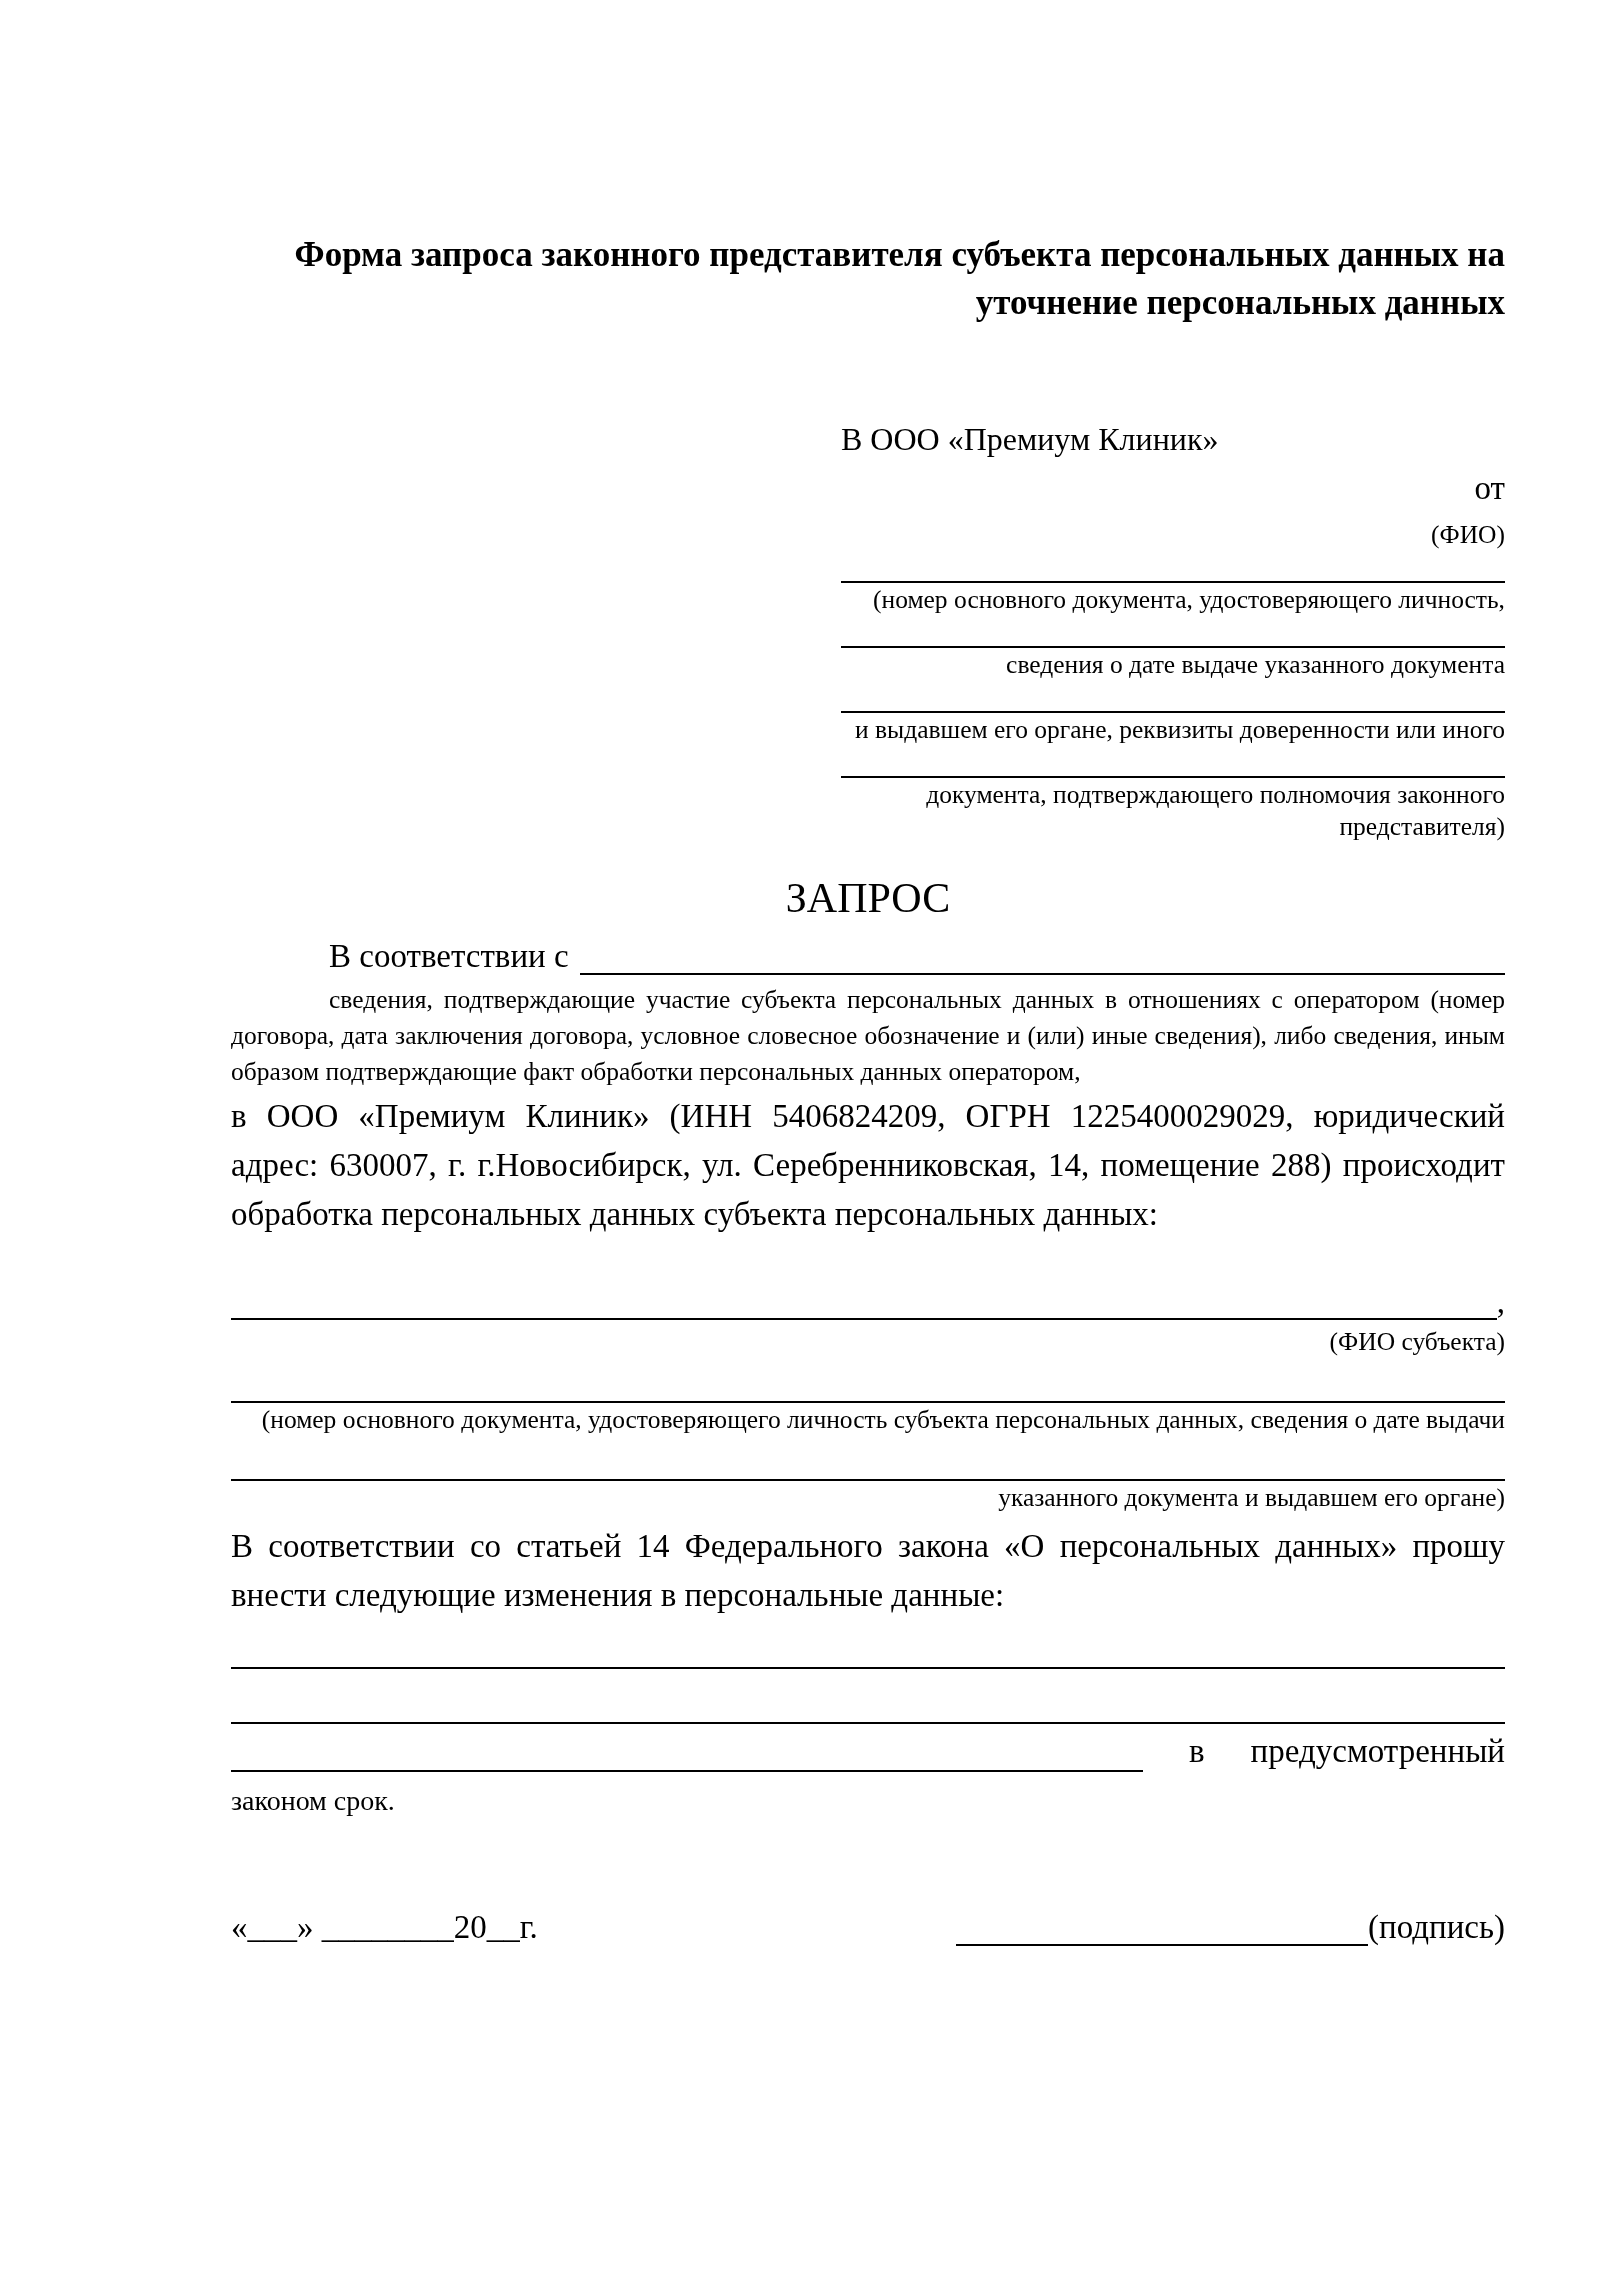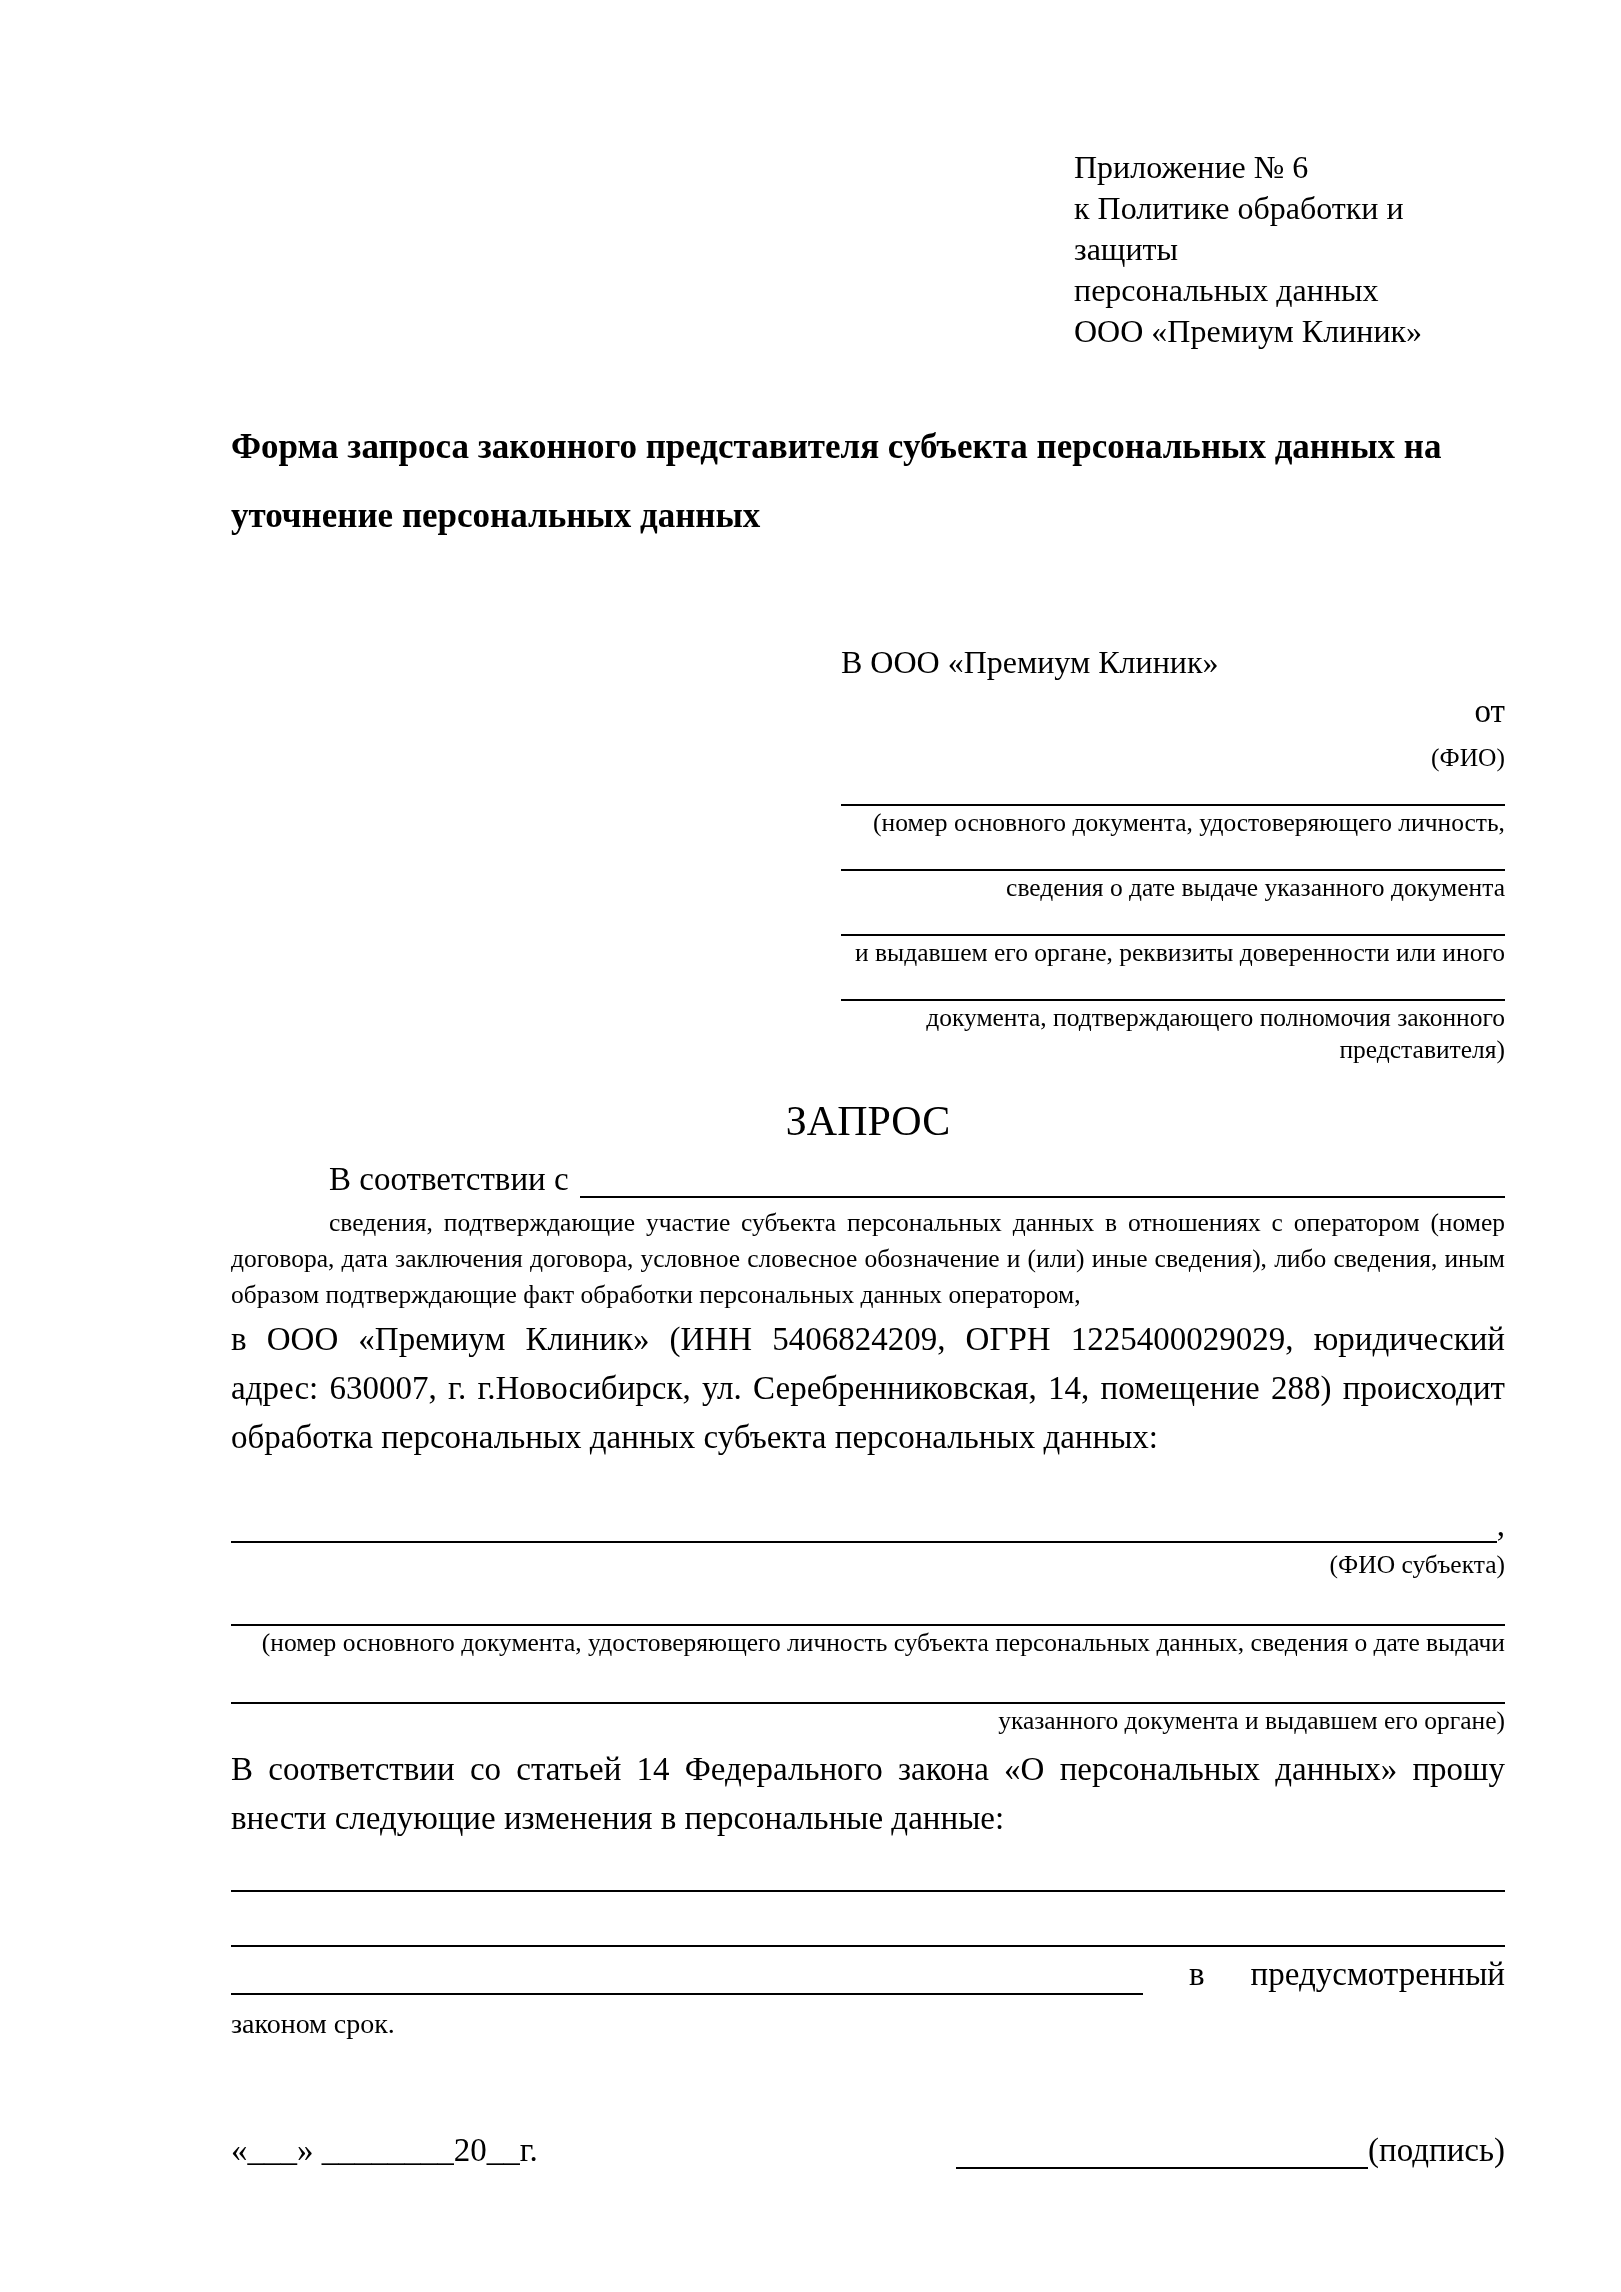--- a/index.html
+++ b/index.html
@@ -9,25 +9,25 @@
     height: 2293px;
     background: #ffffff;
     color: #000000;
     font-family: "Liberation Serif", "DejaVu Serif", serif;
     box-sizing: border-box;
     padding: 147px 116px 0 231px;
     overflow: hidden;
   }
   .appendix { margin-left: 843px; font-size: 32px; line-height: 41px; }
   .doc-title {
-    margin: 60px 0 0 0;
+    margin: 84px 0 0 0;
     font-size: 35px;
-    line-height: 69px;
+    line-height: 48px;
     font-weight: bold;
-    text-align: left;
+    text-align: right;
   }
   .addressee { margin-top: 90px; margin-left: 610px; }
   .addr-org { font-size: 32px; line-height: 45px; }
   .from-row { display: flex; align-items: flex-end; font-size: 33px; line-height: 45px; margin-top: 3.9px; flex-direction: column; }
   .rule { border-bottom: 2px solid #000; }
   .from-row .rule { flex: 1; margin-left: 9.8px; margin-bottom: 4.9px; }
   .caption { font-size: 25.5px; line-height: 32px; text-align: right; margin-top: 1px; }
   .blank-rule { margin-top: 30px; }
   .zapros { margin-top: 33px; text-align: center; font-size: 42px; line-height: 45px; }
   .intro-row { display: flex; align-items: flex-end; font-size: 33px; line-height: 47px; margin-top: 11.8px; padding-left: 98px; }
@@ -53,26 +53,20 @@
   .answer-line3 { font-size: 28px; line-height: 49px; }
   .footer-row { display: flex; justify-content: space-between; align-items: flex-end; margin-top: 80px; font-size: 33px; line-height: 45px; }
   .sig { display: flex; align-items: flex-end; }
   .sig .rule { width: 412px; margin-bottom: 4.9px; }
 </style>
 </head>
 <body>
 
 <div class="page">
 
-  <div class="appendix">
-    <div>Приложение № 6</div>
-    <div>к Политике обработки и защиты</div>
-    <div>персональных данных</div>
-    <div>ООО «Премиум Клиник»</div>
-  </div>
 
   <div class="doc-title">Форма запроса законного представителя субъекта персональных данных на уточнение персональных данных</div>
 
   <div class="addressee">
     <div class="addr-org">В ООО «Премиум Клиник»</div>
     <div class="from-row">
       <span>от</span>
       <span class="rule"></span>
     </div>
     <div class="caption">(ФИО)</div>

